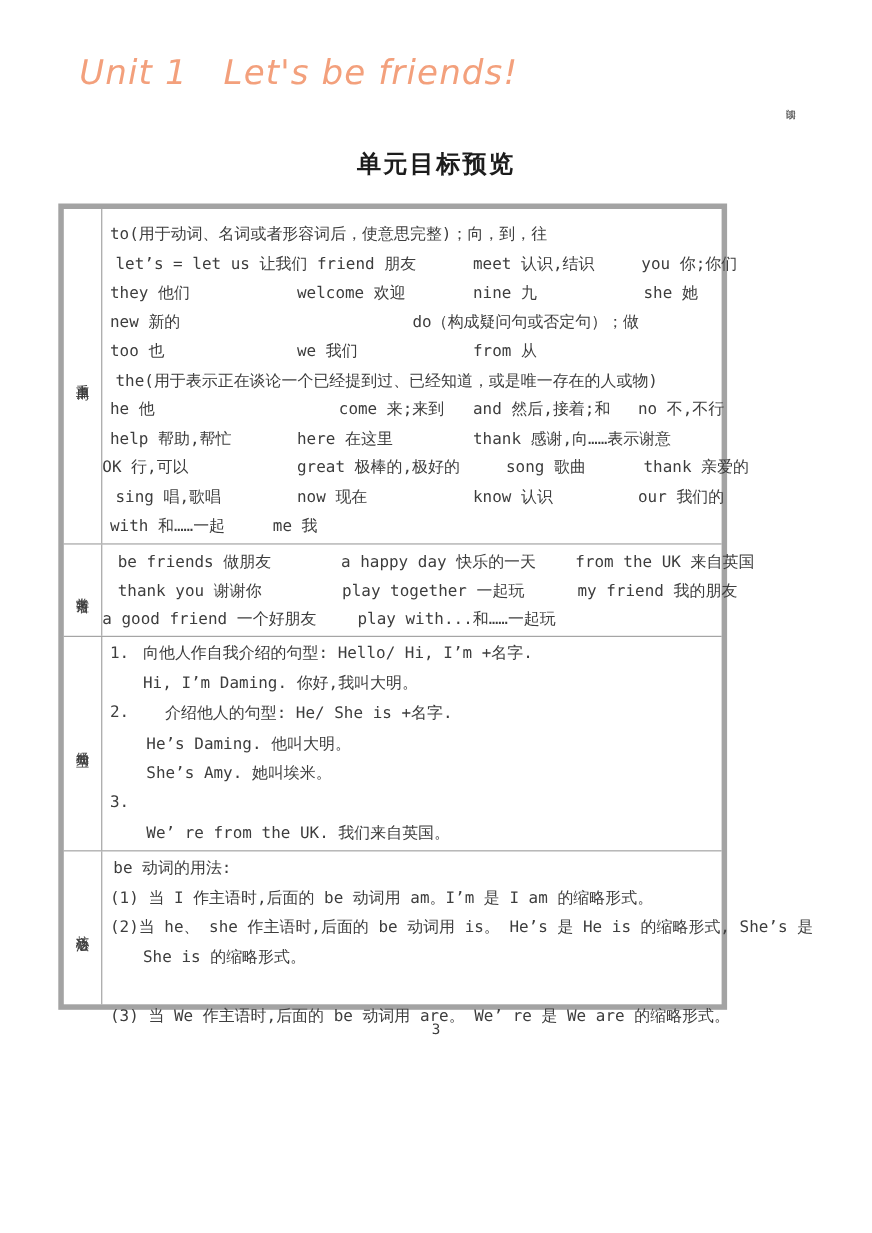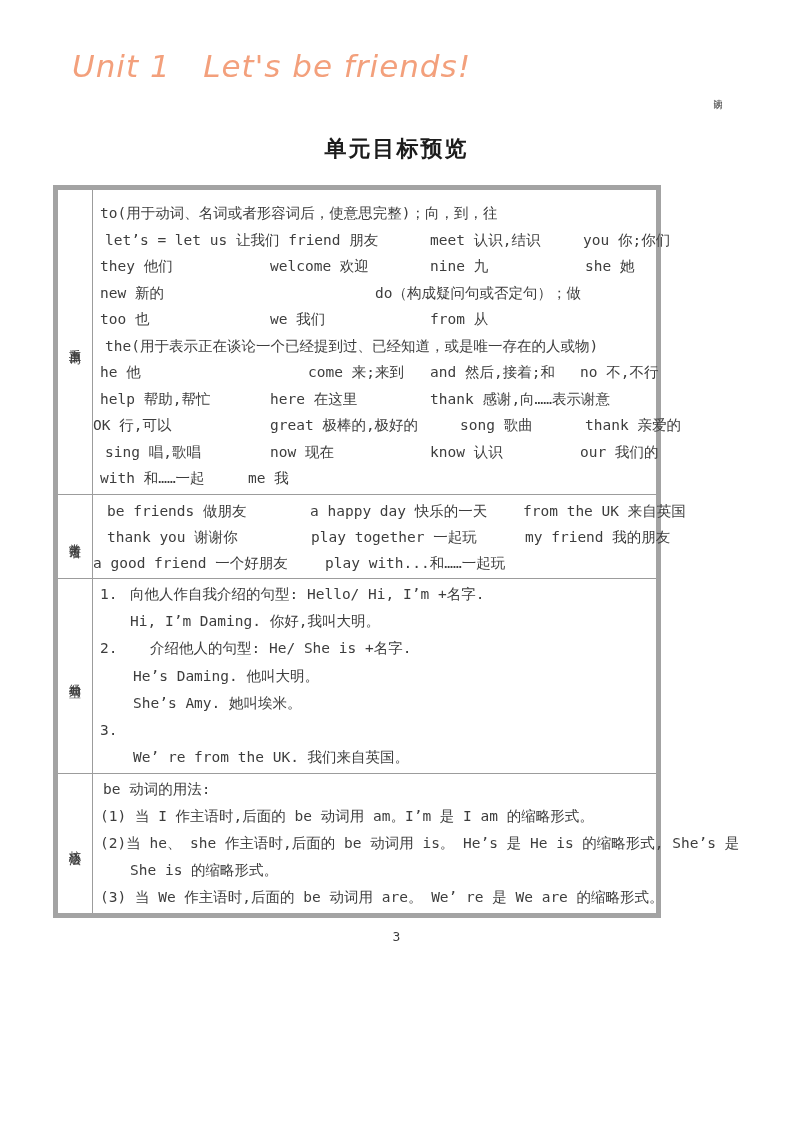--- a/index.html
+++ b/index.html
@@ -183,19 +183,19 @@
         <div class="tline">
           <span class="tseg" style="left: 7px;">(1) 当 I 作主语时,后面的 be 动词用 am。I’m 是 I am 的缩略形式。</span>
         </div>
         <div class="tline">
           <span class="tseg" style="left: 7px;">(2)当 he、 she 作主语时,后面的 be 动词用 is。 He’s 是 He is 的缩略形式, She’s 是</span>
         </div>
         <div class="tline">
           <span class="tseg" style="left: 37px;">She is 的缩略形式。</span>
         </div>
         <div class="tline">
-          <span class="tseg" style="left: 7px;">(3) 当 We 作主语时,后面的 be 动词用 are。 We’ re 是 We are 的缩略形式。</span>
+          <span class="tseg" style="left: 7px; margin-top: 27px;">(3) 当 We 作主语时,后面的 be 动词用 are。 We’ re 是 We are 的缩略形式。</span>
         </div>
       </div>
     </div>
   </div>
 
 <div class="page-number">3</div>
 
 </body></html>

